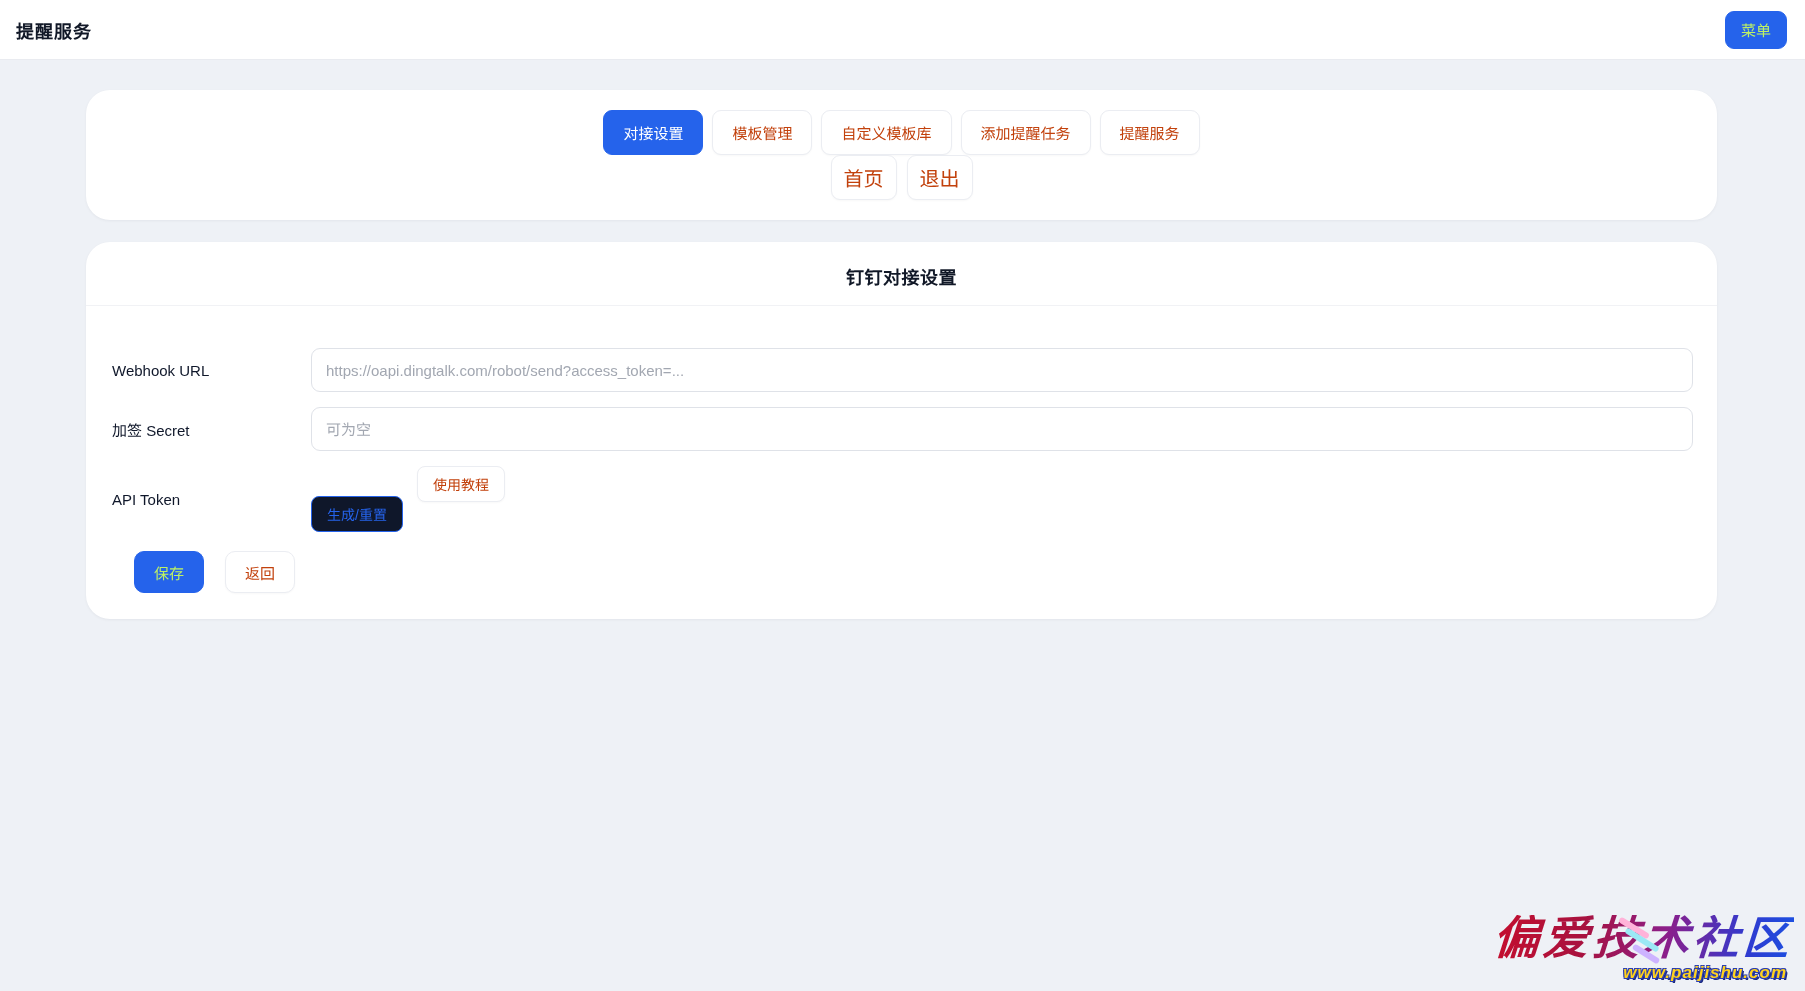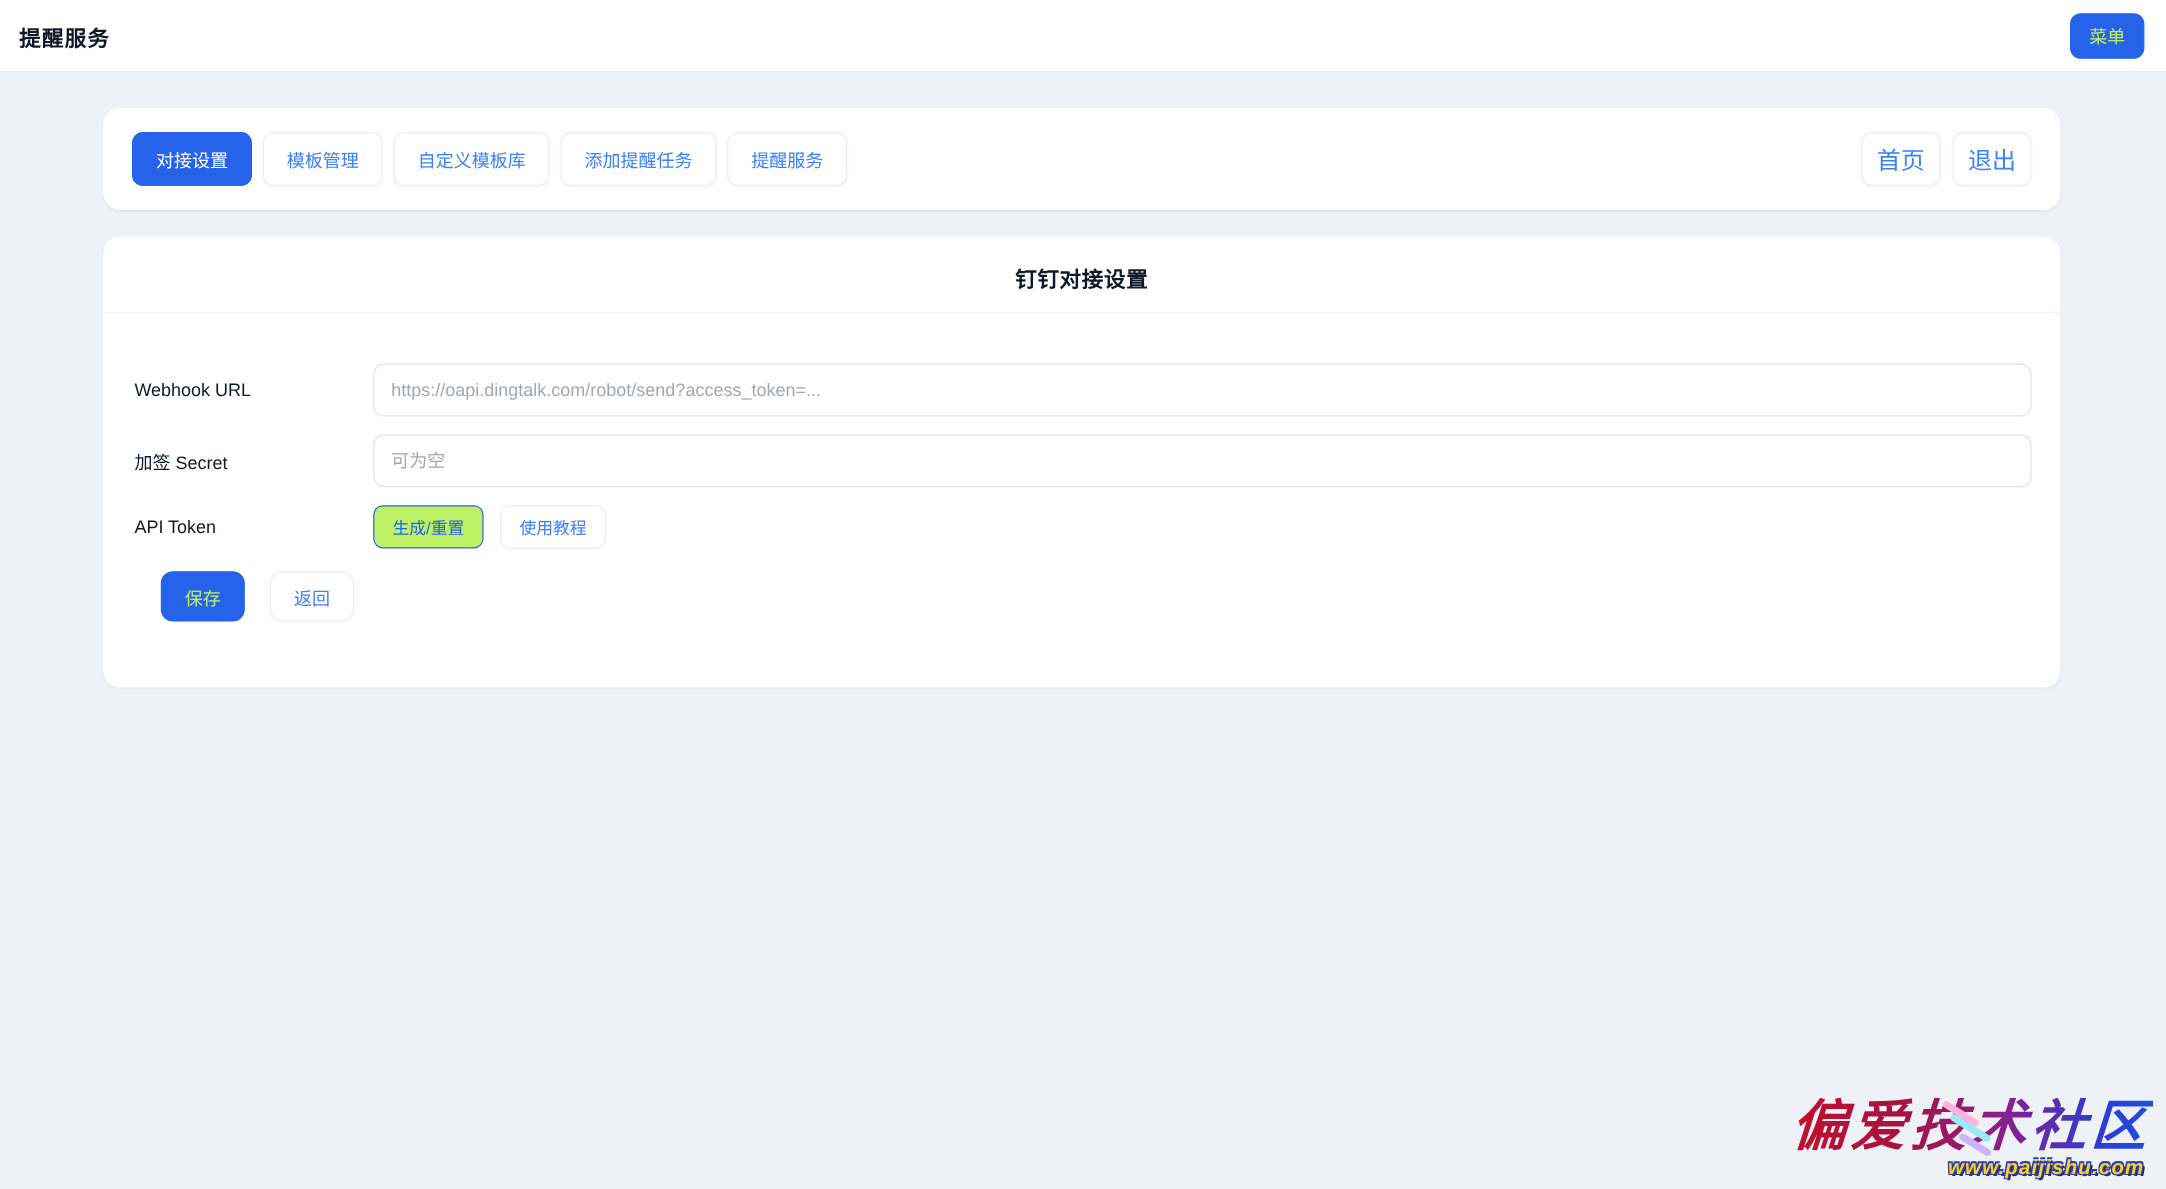--- a/index.html
+++ b/index.html
@@ -24,36 +24,37 @@
   }
   .app-title { font-size: 18px; font-weight: bold; color: #111827; letter-spacing: 1px; }
   .btn {
     display: inline-flex;
     align-items: center;
     justify-content: center;
     border-radius: 9px;
     border: 1px solid transparent;
     background: #ffffff;
     font-size: 15px;
-    color: #3b82f6;
+    color: #c2410c;
     cursor: pointer;
     font-family: inherit;
     white-space: nowrap;
   }
   .btn-primary { background: #2563eb; border-color: #2563eb; color: #bef264; }
   .btn-plain   { border-color: #ebedf2; box-shadow: 0 1px 2px rgba(16,24,40,.03); }
-  .btn-outline-primary { border-color: #2563eb; color: #2563eb; background: #bef264; }
+  .btn-outline-primary { border-color: #2563eb; color: #2563eb; background: #0f172a; margin-top: 30px; }
   .menu-btn { width: 62px; height: 38px; font-size: 15px; }
 
   
   .page { padding: 30px 88px 0 86px; }
   .card {
     background: #ffffff;
-    border-radius: 14px;
+    border-radius: 24px;
     box-shadow: 0 1px 3px rgba(16,24,40,.05);
+    flex-direction: column;
   }
   
   .nav-card {
     padding: 20px 24px;
     display: flex;
     align-items: center;
     justify-content: space-between;
     margin-bottom: 22px;
   }
   .tabs { display: flex; align-items: center; gap: 9px; }

